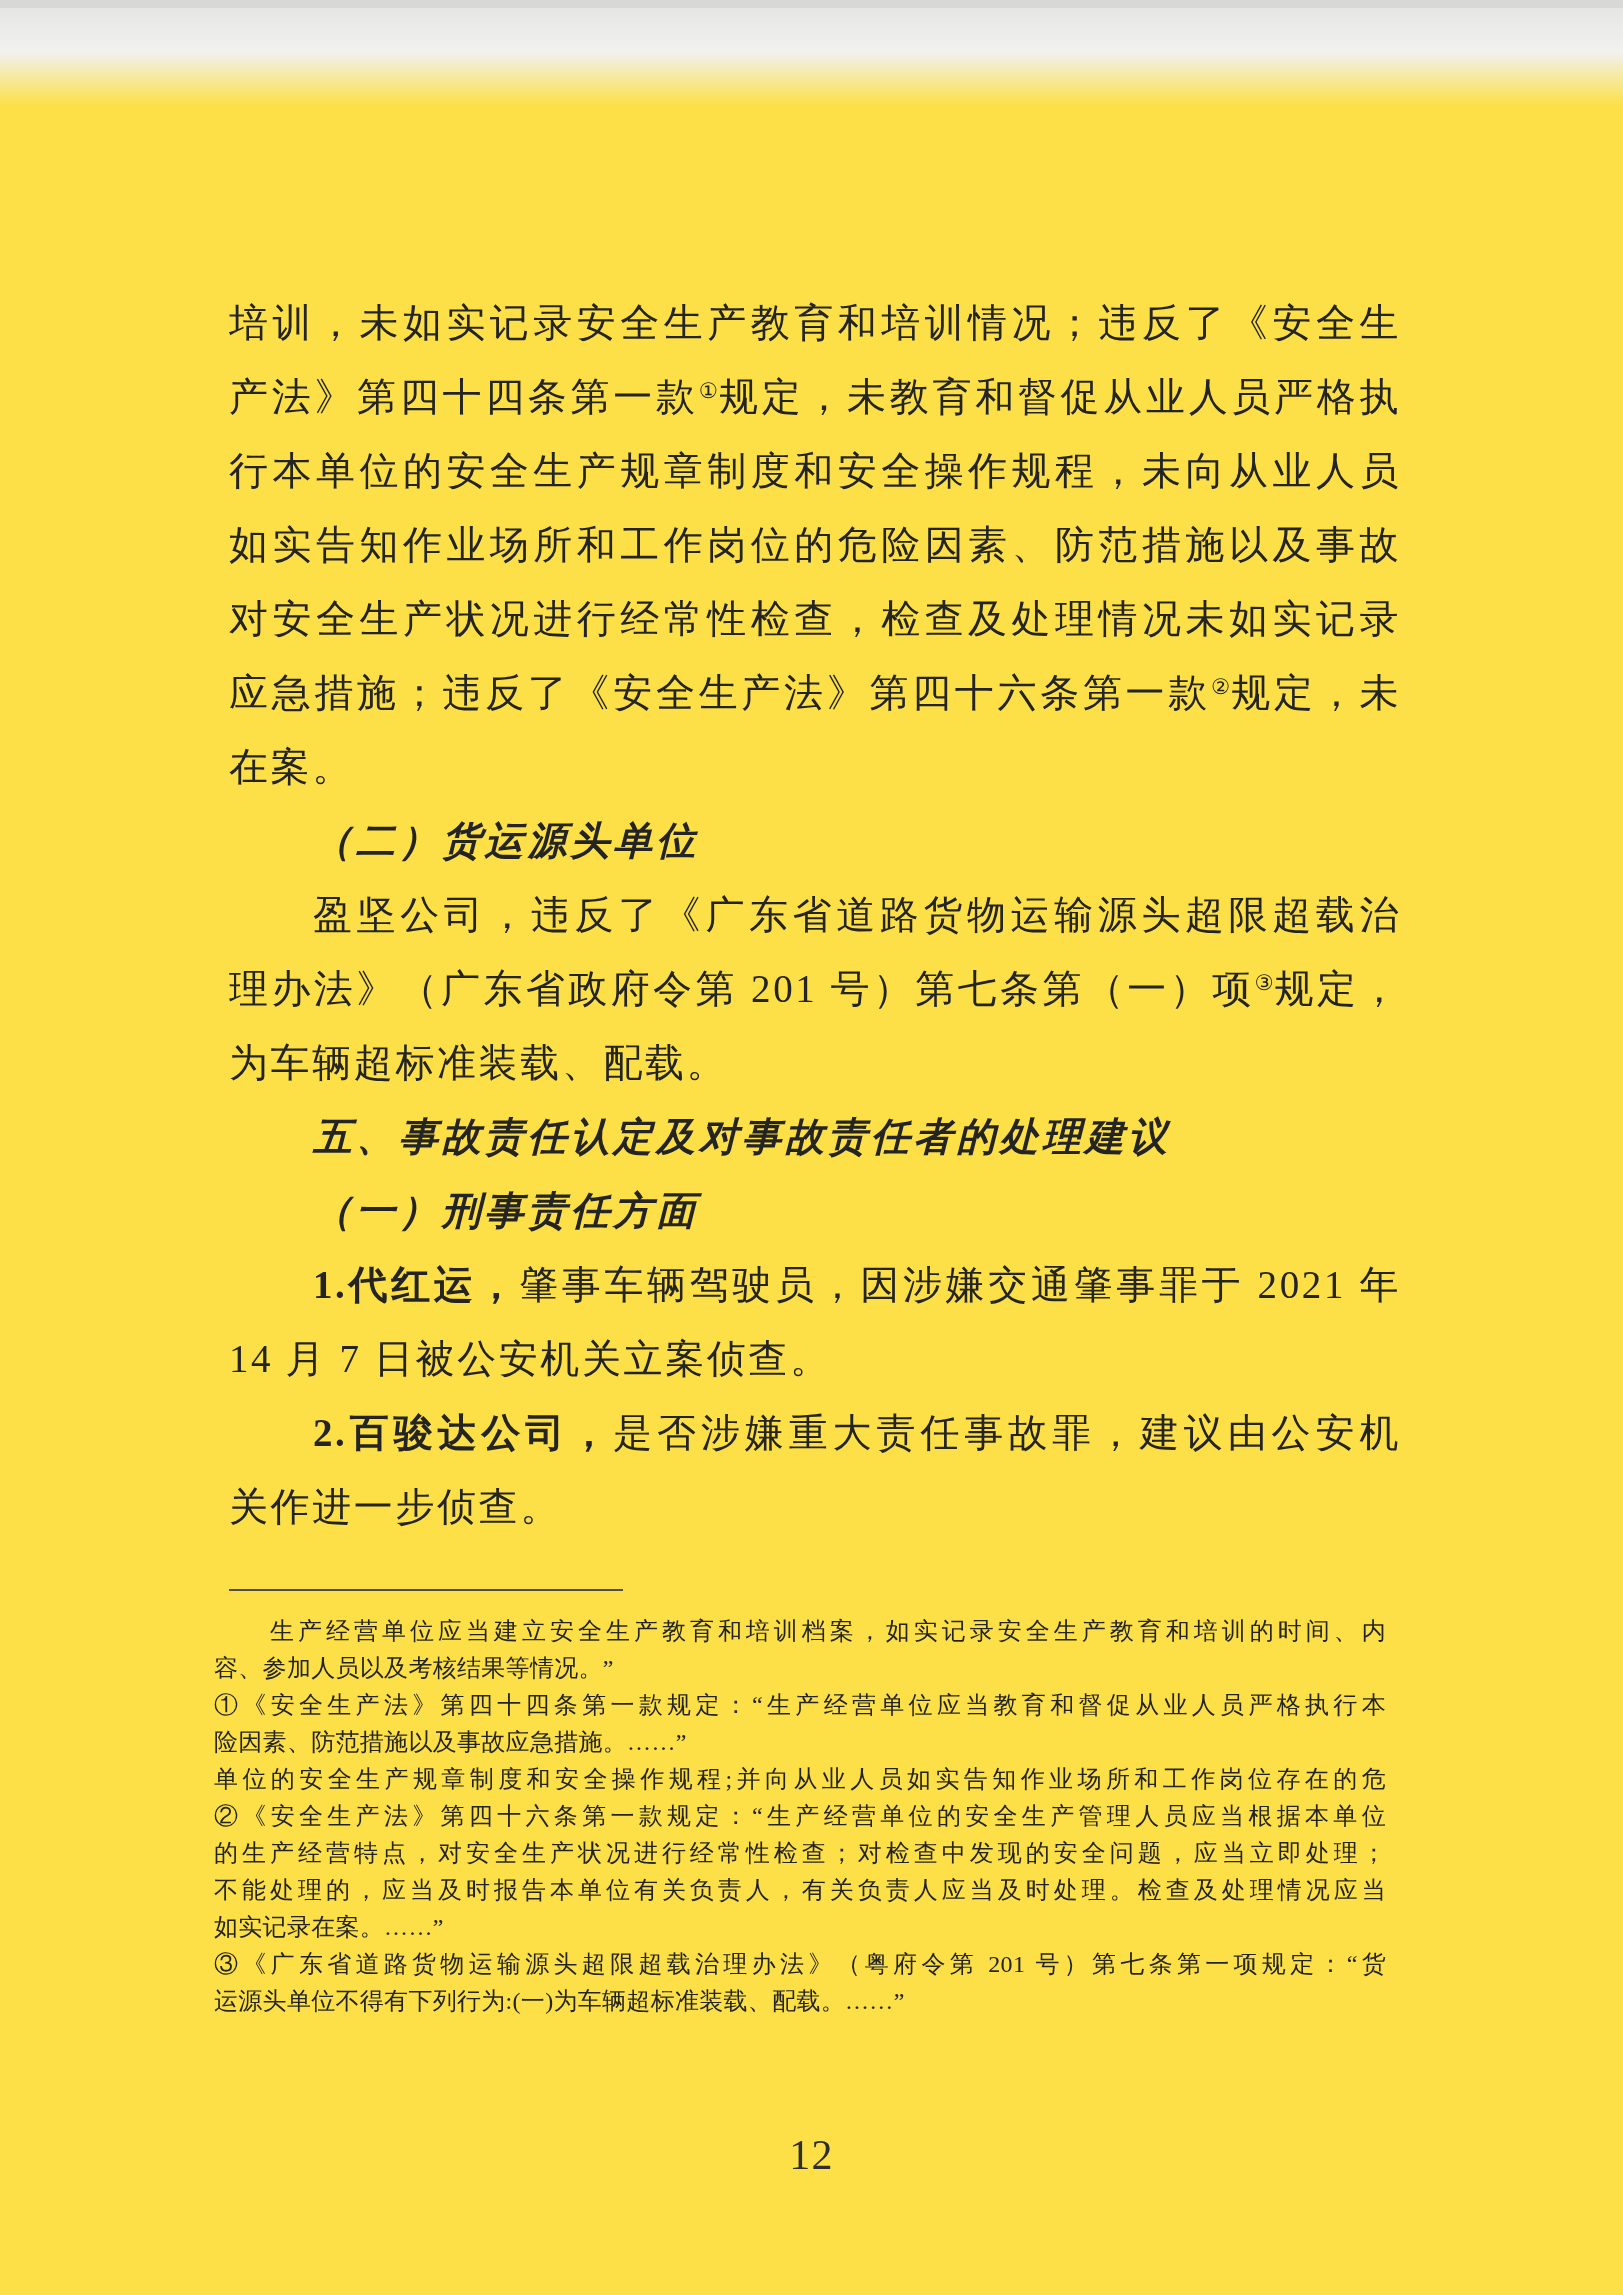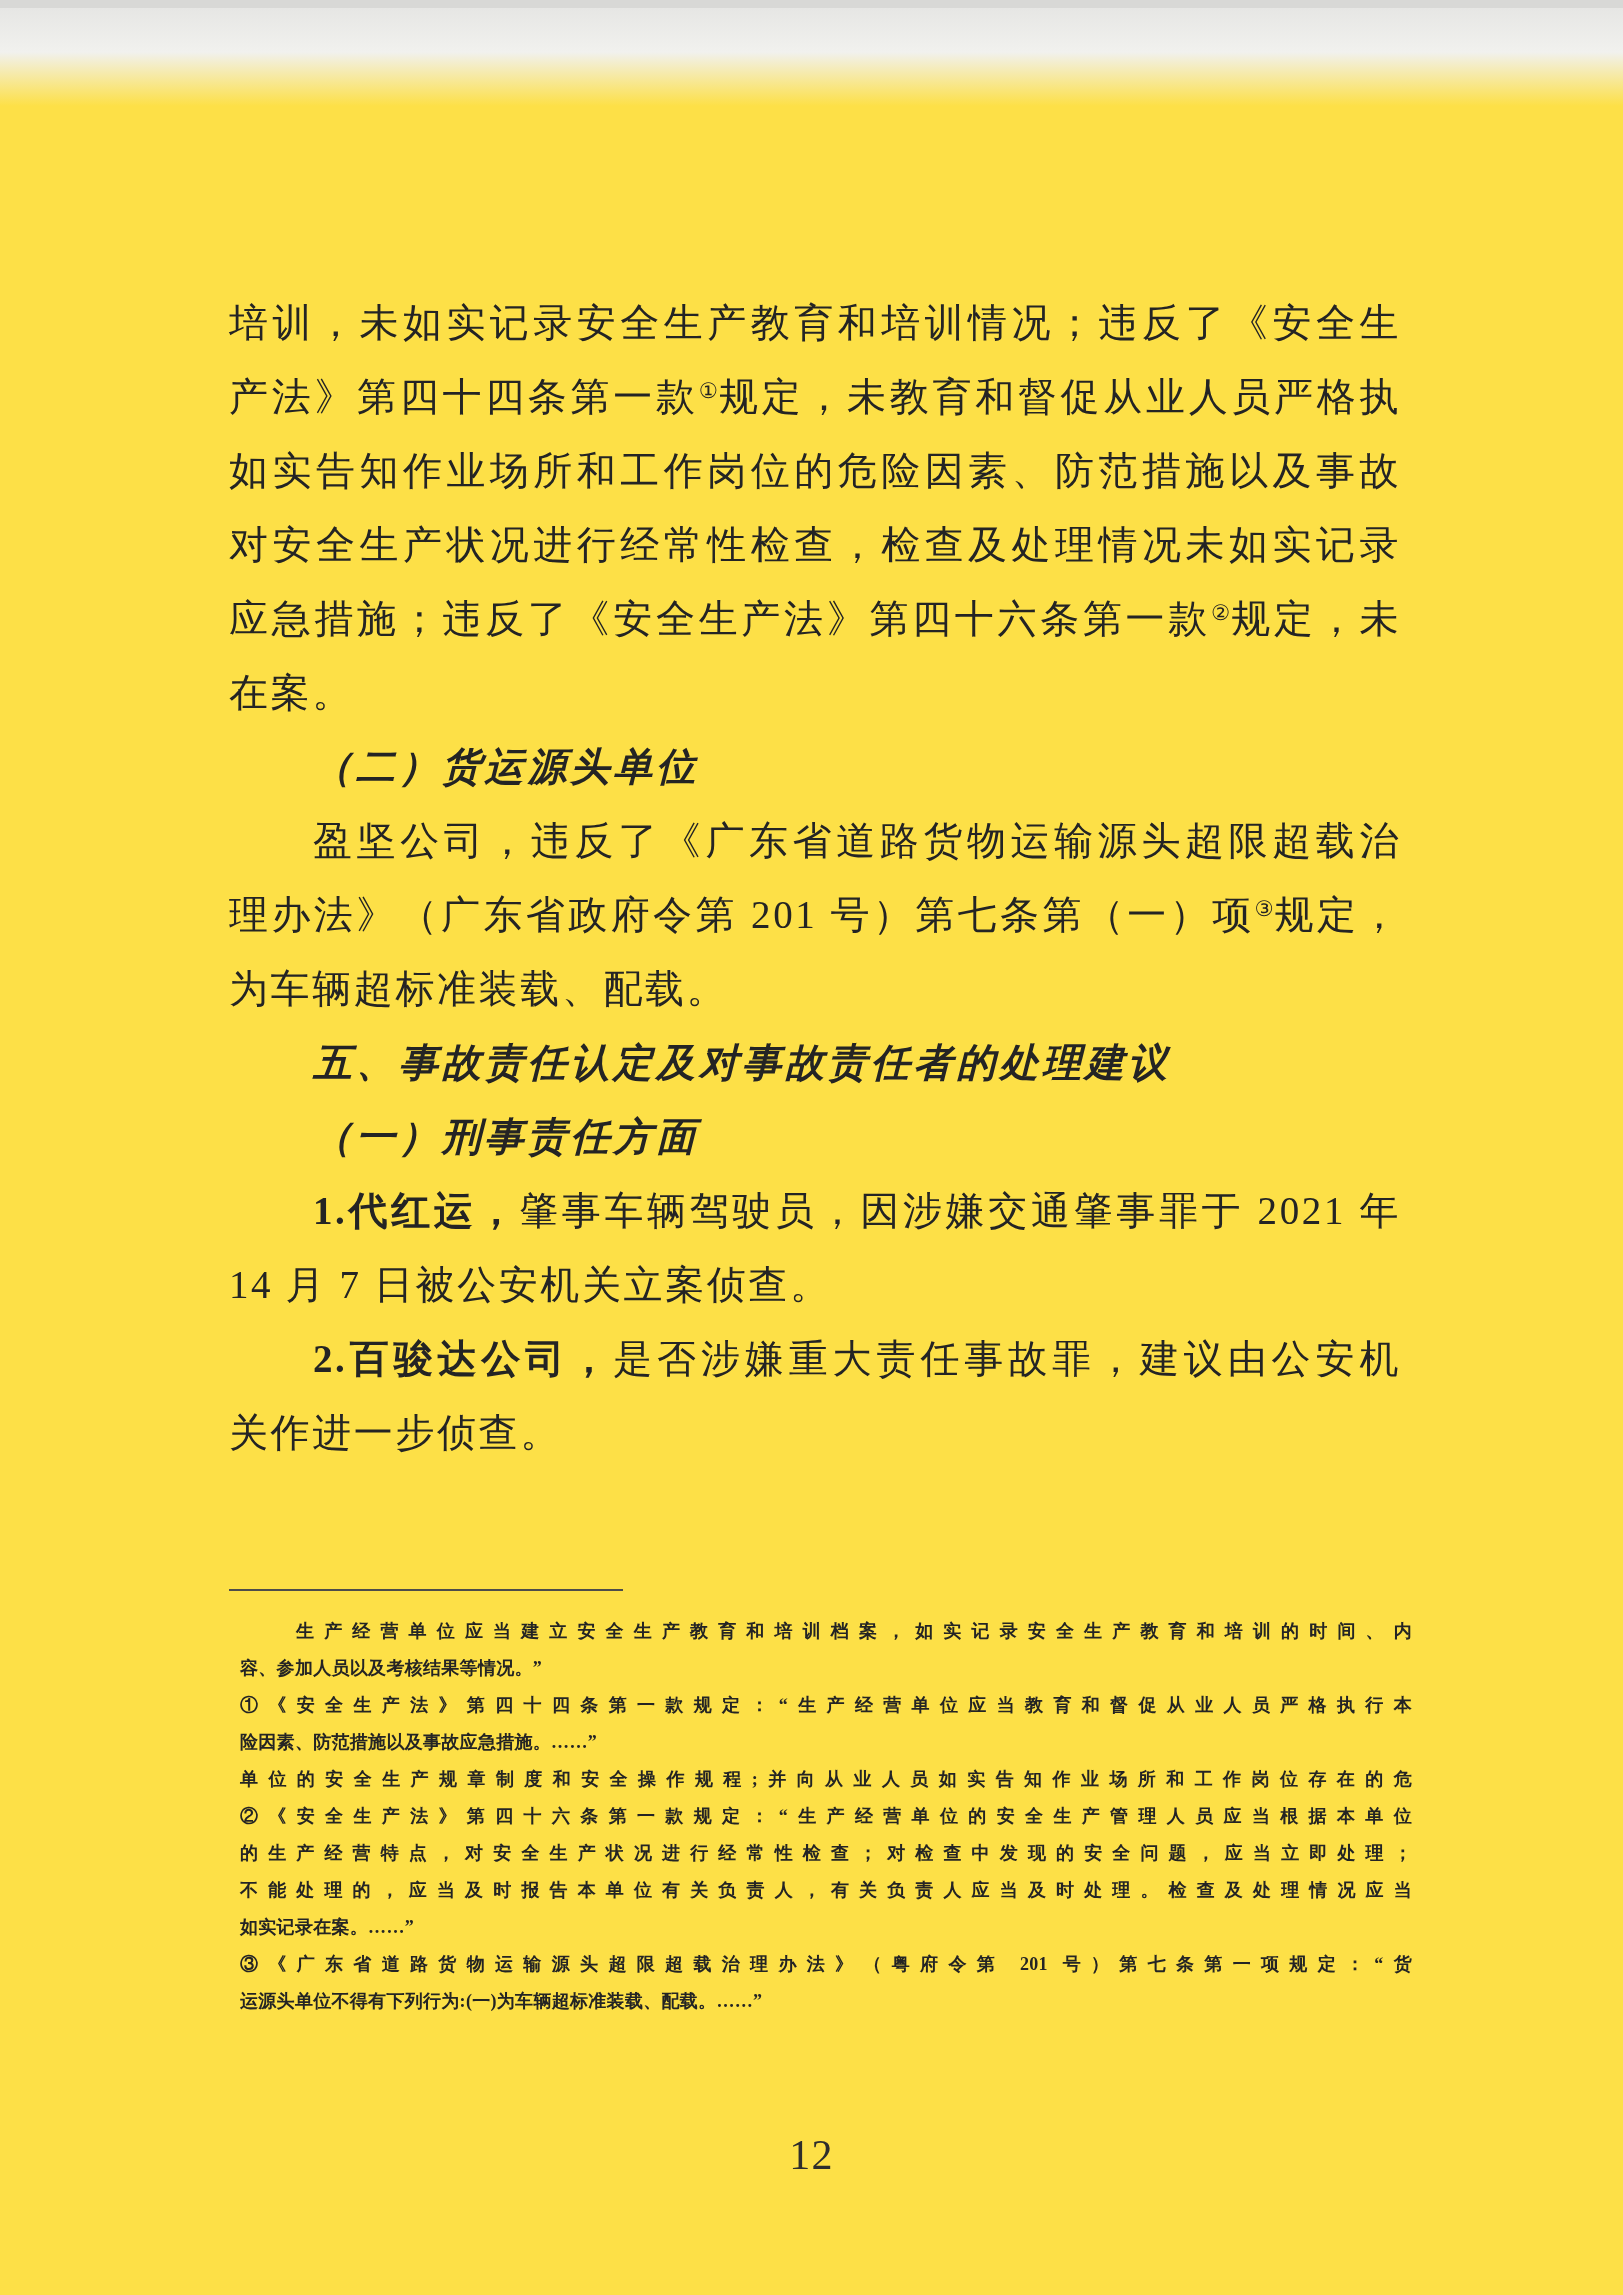--- a/index.html
+++ b/index.html
@@ -55,27 +55,26 @@
   .footnote-sep {
     position: absolute;
     left: 229px;
     top: 1581px;
     width: 394px;
     height: 0;
     border-top: 2.6px solid #4d4d4b;
   }
   .footnotes {
     position: absolute;
-    left: 240px;
+    left: 214px;
     top: 1605px;
     width: 1172px;
-    font-size: 18px;
+    font-size: 24px;
     line-height: 37px;
     letter-spacing: 0.3px;
-    font-weight: bold;
   }
   .footnotes .line { min-height: 37px; }
   .footnotes .line.indent { padding-left: 56px; }
   .page-number {
     position: absolute;
     left: 0;
     top: 2123px;
     width: 100%;
     text-align: center;
     font-size: 42px;
@@ -85,20 +84,21 @@
 </style>
 </head>
 <body>
 
 <div class="page">
   <div class="scan-band"></div>
   <div class="body-text" id="body-paragraphs">
       <div class="para body">
         <div class="line fill"><span>培训，未如实记录安全生产教育和培训情况；违反了《安全生</span></div>
         <div class="line fill"><span>产法》第四十四条第一款</span><sup class="fnref">①</sup><span>规定，未教育和督促从业人员严格执</span></div>
+        <div class="line fill"><span>行本单位的安全生产规章制度和安全操作规程，未向从业人员</span></div>
         <div class="line fill"><span>如实告知作业场所和工作岗位的危险因素、防范措施以及事故</span></div>
         <div class="line fill"><span>对安全生产状况进行经常性检查，检查及处理情况未如实记录</span></div>
         <div class="line fill"><span>应急措施；违反了《安全生产法》第四十六条第一款</span><sup class="fnref">②</sup><span>规定，未</span></div>
         <div class="line nofill"><span>在案。</span></div>
       </div>
       <div class="para heading">
         <div class="line nofill indent"><span class="bold">（二）货运源头单位</span></div>
       </div>
       <div class="para body">
         <div class="line fill indent"><span>盈坚公司，违反了《广东省道路货物运输源头超限超载治</span></div>

